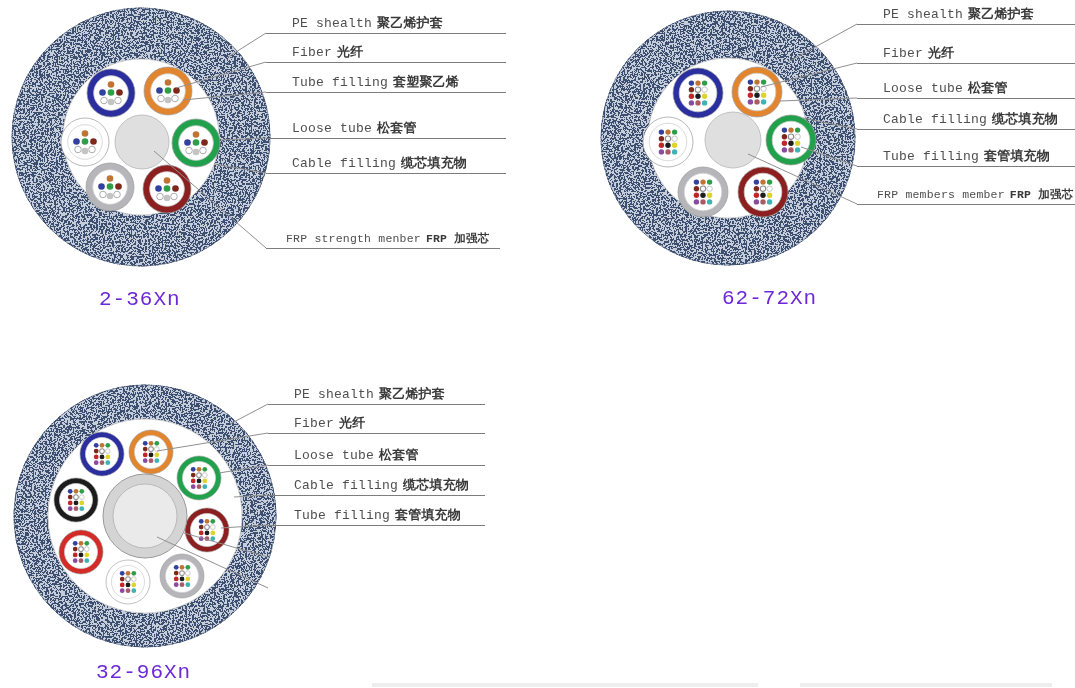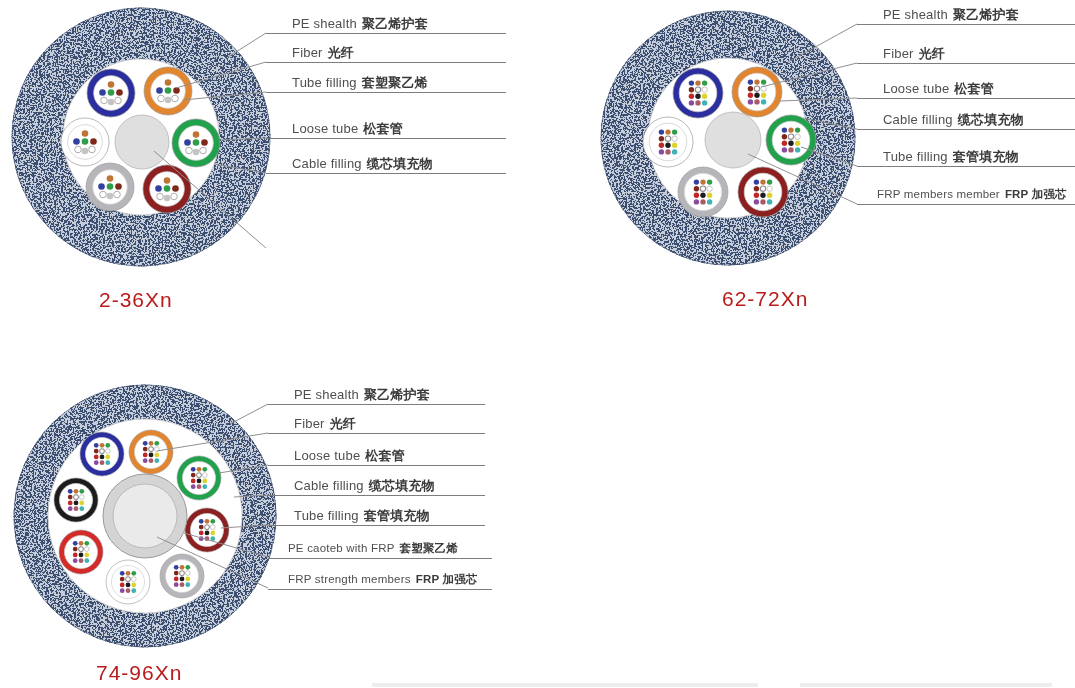--- a/index.html
+++ b/index.html
@@ -1,30 +1,30 @@
 <!DOCTYPE html>
 <html><head>
 <meta charset="utf-8">
 <style>
   html,body{margin:0;padding:0;background:#fff;}
   .canvas{
     position:relative;width:1075px;height:688px;background:#ffffff;
-    font-family:Liberation Sans, sans-serif;overflow:hidden;
+    font-family:Liberation Mono, monospace;overflow:hidden;
   }
   svg.scene{position:absolute;left:0;top:0;}
   .lbl{
     position:absolute;white-space:nowrap;
     border-bottom:1px solid #7d7d7d;
     font-size:13px;line-height:15px;padding:0 4px 2px 26px;
     color:#4f4f4f;letter-spacing:.2px;
   }
   .lbl .zh{font-weight:700;color:#3a3a3a;margin-left:5px;}
   .lbl.sm{font-size:11.5px;padding-left:20px;}
   .cap{
-    position:absolute;font-size:21px;color:#b91c1c;letter-spacing:1px;
+    position:absolute;font-size:21px;color:#6d28d9;letter-spacing:1px;
   }
   .artifact{position:absolute;height:4px;background:#eeeeee;}
 </style>
 </head>
 <body>
 
 <div class="canvas">
 
   <svg class="scene" width="1075" height="688" viewBox="0 0 1075 688">
     <defs>
@@ -150,20 +150,23 @@
   </div>
   <div class="lbl" style="left:266px;top:75px;width:210px">
     <span class="en">Tube filling</span><span class="zh">套塑聚乙烯</span>
   </div>
   <div class="lbl" style="left:266px;top:121px;width:210px">
     <span class="en">Loose tube</span><span class="zh">松套管</span>
   </div>
   <div class="lbl" style="left:266px;top:156px;width:210px">
     <span class="en">Cable filling</span><span class="zh">缆芯填充物</span>
   </div>
+  <div class="lbl sm" style="left:266px;top:231px;width:210px">
+    <span class="en">FRP strength menber</span><span class="zh">FRP 加强芯</span>
+  </div>
 
   <div class="lbl" style="left:857px;top:7px;width:206px">
     <span class="en">PE shealth</span><span class="zh">聚乙烯护套</span>
   </div>
   <div class="lbl" style="left:857px;top:46px;width:206px">
     <span class="en">Fiber</span><span class="zh">光纤</span>
   </div>
   <div class="lbl" style="left:857px;top:81px;width:206px">
     <span class="en">Loose tube</span><span class="zh">松套管</span>
   </div>
@@ -185,27 +188,21 @@
   </div>
   <div class="lbl" style="left:268px;top:448px;width:187px">
     <span class="en">Loose tube</span><span class="zh">松套管</span>
   </div>
   <div class="lbl" style="left:268px;top:478px;width:187px">
     <span class="en">Cable filling</span><span class="zh">缆芯填充物</span>
   </div>
   <div class="lbl" style="left:268px;top:508px;width:187px">
     <span class="en">Tube filling</span><span class="zh">套管填充物</span>
   </div>
-  <div class="lbl sm" style="left:268px;top:541px;width:200px">
-    <span class="en">PE caoteb with FRP</span><span class="zh">套塑聚乙烯</span>
-  </div>
-  <div class="lbl sm" style="left:268px;top:572px;width:200px">
-    <span class="en">FRP strength members</span><span class="zh">FRP 加强芯</span>
-  </div>
 
   <div class="cap" style="left:99px;top:288px">2-36Xn</div>
   <div class="cap" style="left:722px;top:287px">62-72Xn</div>
-  <div class="cap" style="left:96px;top:661px">74-96Xn</div>
+  <div class="cap" style="left:96px;top:661px">32-96Xn</div>
 
   <div class="artifact" style="left:372px;top:683px;width:386px"></div>
   <div class="artifact" style="left:800px;top:683px;width:252px"></div>
 
 </div>
 
 </body></html>

